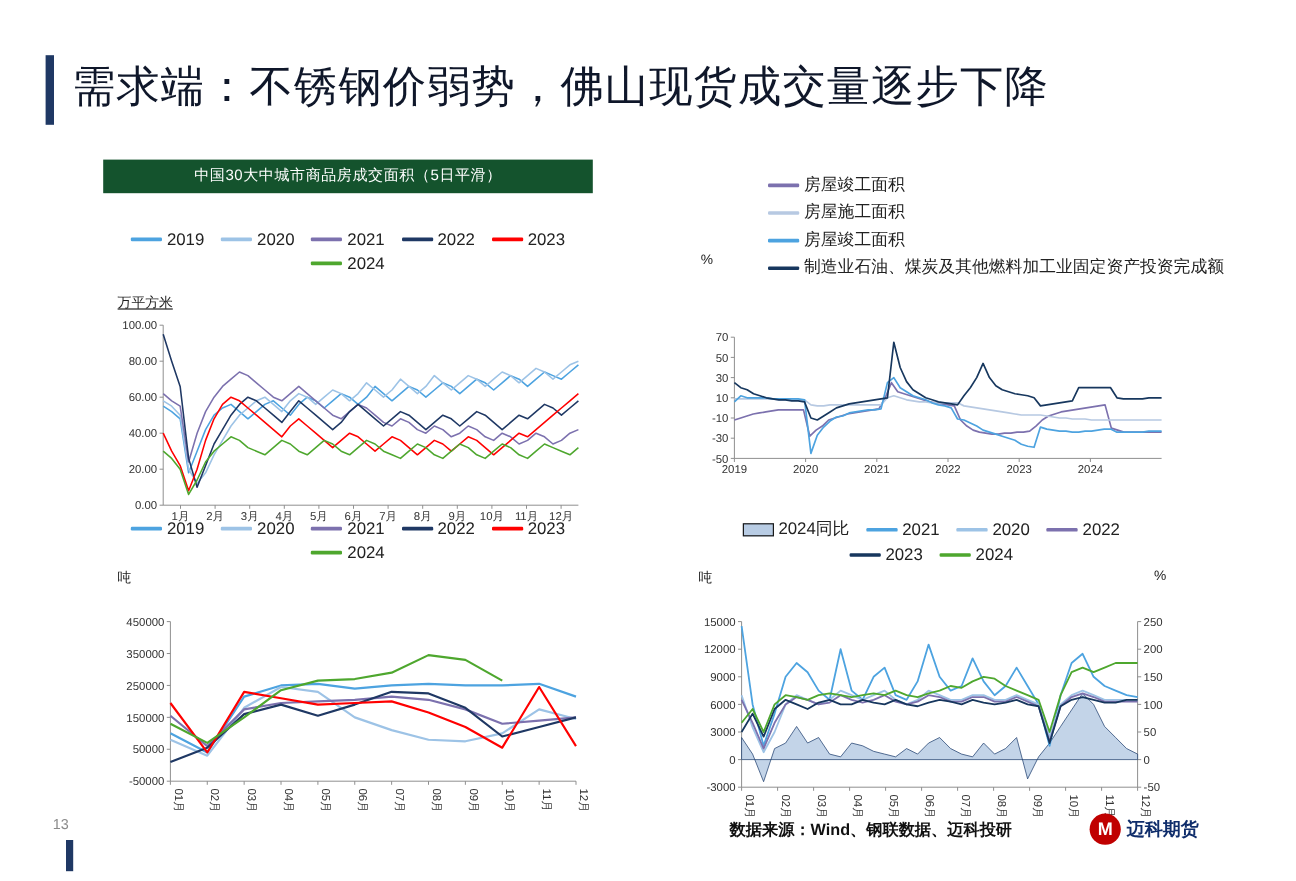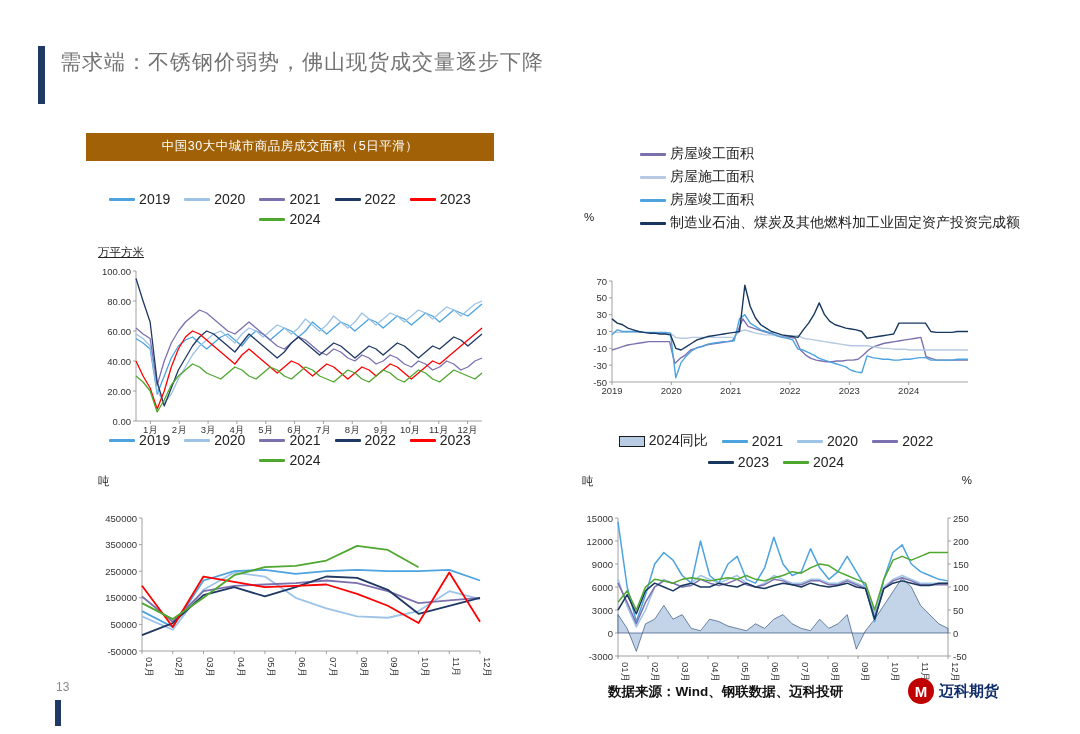--- a/index.html
+++ b/index.html
@@ -10,26 +10,26 @@
     font-family:"Liberation Sans", sans-serif;
     position:relative;
     overflow:hidden;
   }
   .slide-accent {
     position:absolute; left:38px; top:46px; width:7px; height:58px;
     background:#1f3864;
   }
   .slide-title {
     position:absolute; left:60px; top:48px;
-    font-size:21px; color:#737373; letter-spacing:1px;
+    font-size:36px; color:#0f172a; letter-spacing:1px;
     white-space:nowrap;
   }
   .panel { position:absolute; }
   .panel-title {
-    background:#a16207; color:#fff; font-size:12.5px;
+    background:#14532d; color:#fff; font-size:12.5px;
     text-align:center; padding:5px 0 6px 0;
     letter-spacing:0.5px;
   }
   .panel-body { position:relative; }
   .legend {
     display:flex; flex-wrap:wrap; justify-content:center;
     gap:4px 14px; font-size:14px; color:#222;
     margin-top:10px;
   }
   .legend-item { display:flex; align-items:center; gap:4px; white-space:nowrap; }
@@ -37,21 +37,21 @@
   .legend-swatch.box { height:11px; width:26px; border:1px solid #1a1a1a; border-radius:0; }
   .legend.stack { flex-direction:column; align-items:flex-start; gap:5px; padding-left:70px; margin-top:12px; }
   .unit {
     position:absolute; font-size:11.5px; color:#222;
   }
   svg { display:block; }
   .axis-text { font-size:10.5px; fill:#333; font-family:"Liberation Sans", sans-serif; }
   .axis-text.small { font-size:9.5px; }
   .page-num {
     position:absolute; left:44px; top:680px;
-    font-size:12px; color:#8a8a8a;margin-left:12px;
+    font-size:12px; color:#8a8a8a;
   }
   .page-bar {
     position:absolute; left:55px; top:700px; width:6px; height:26px; background:#1f3864;
   }
   .source {
     position:absolute; left:608px; top:683px;
     font-size:13.5px; color:#111; font-weight:bold;
   }
   .brand {
     position:absolute; left:908px; top:678px;

